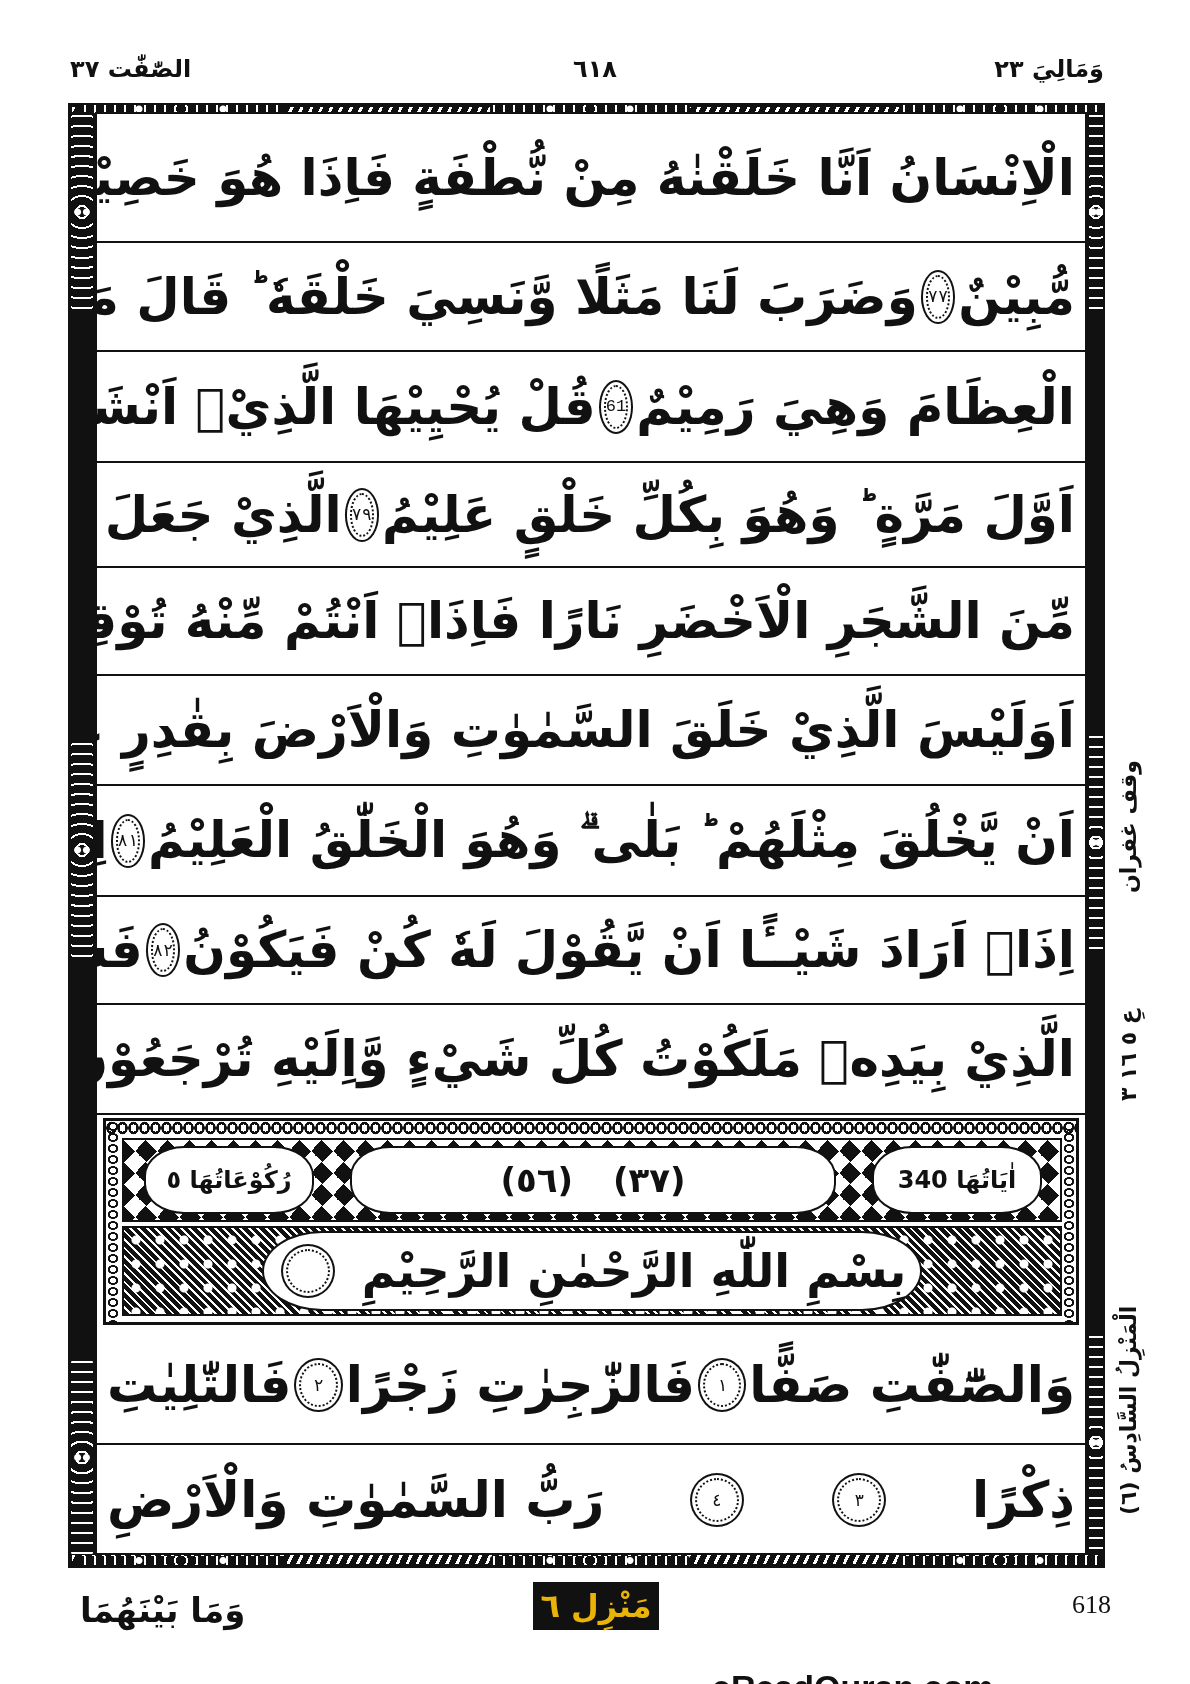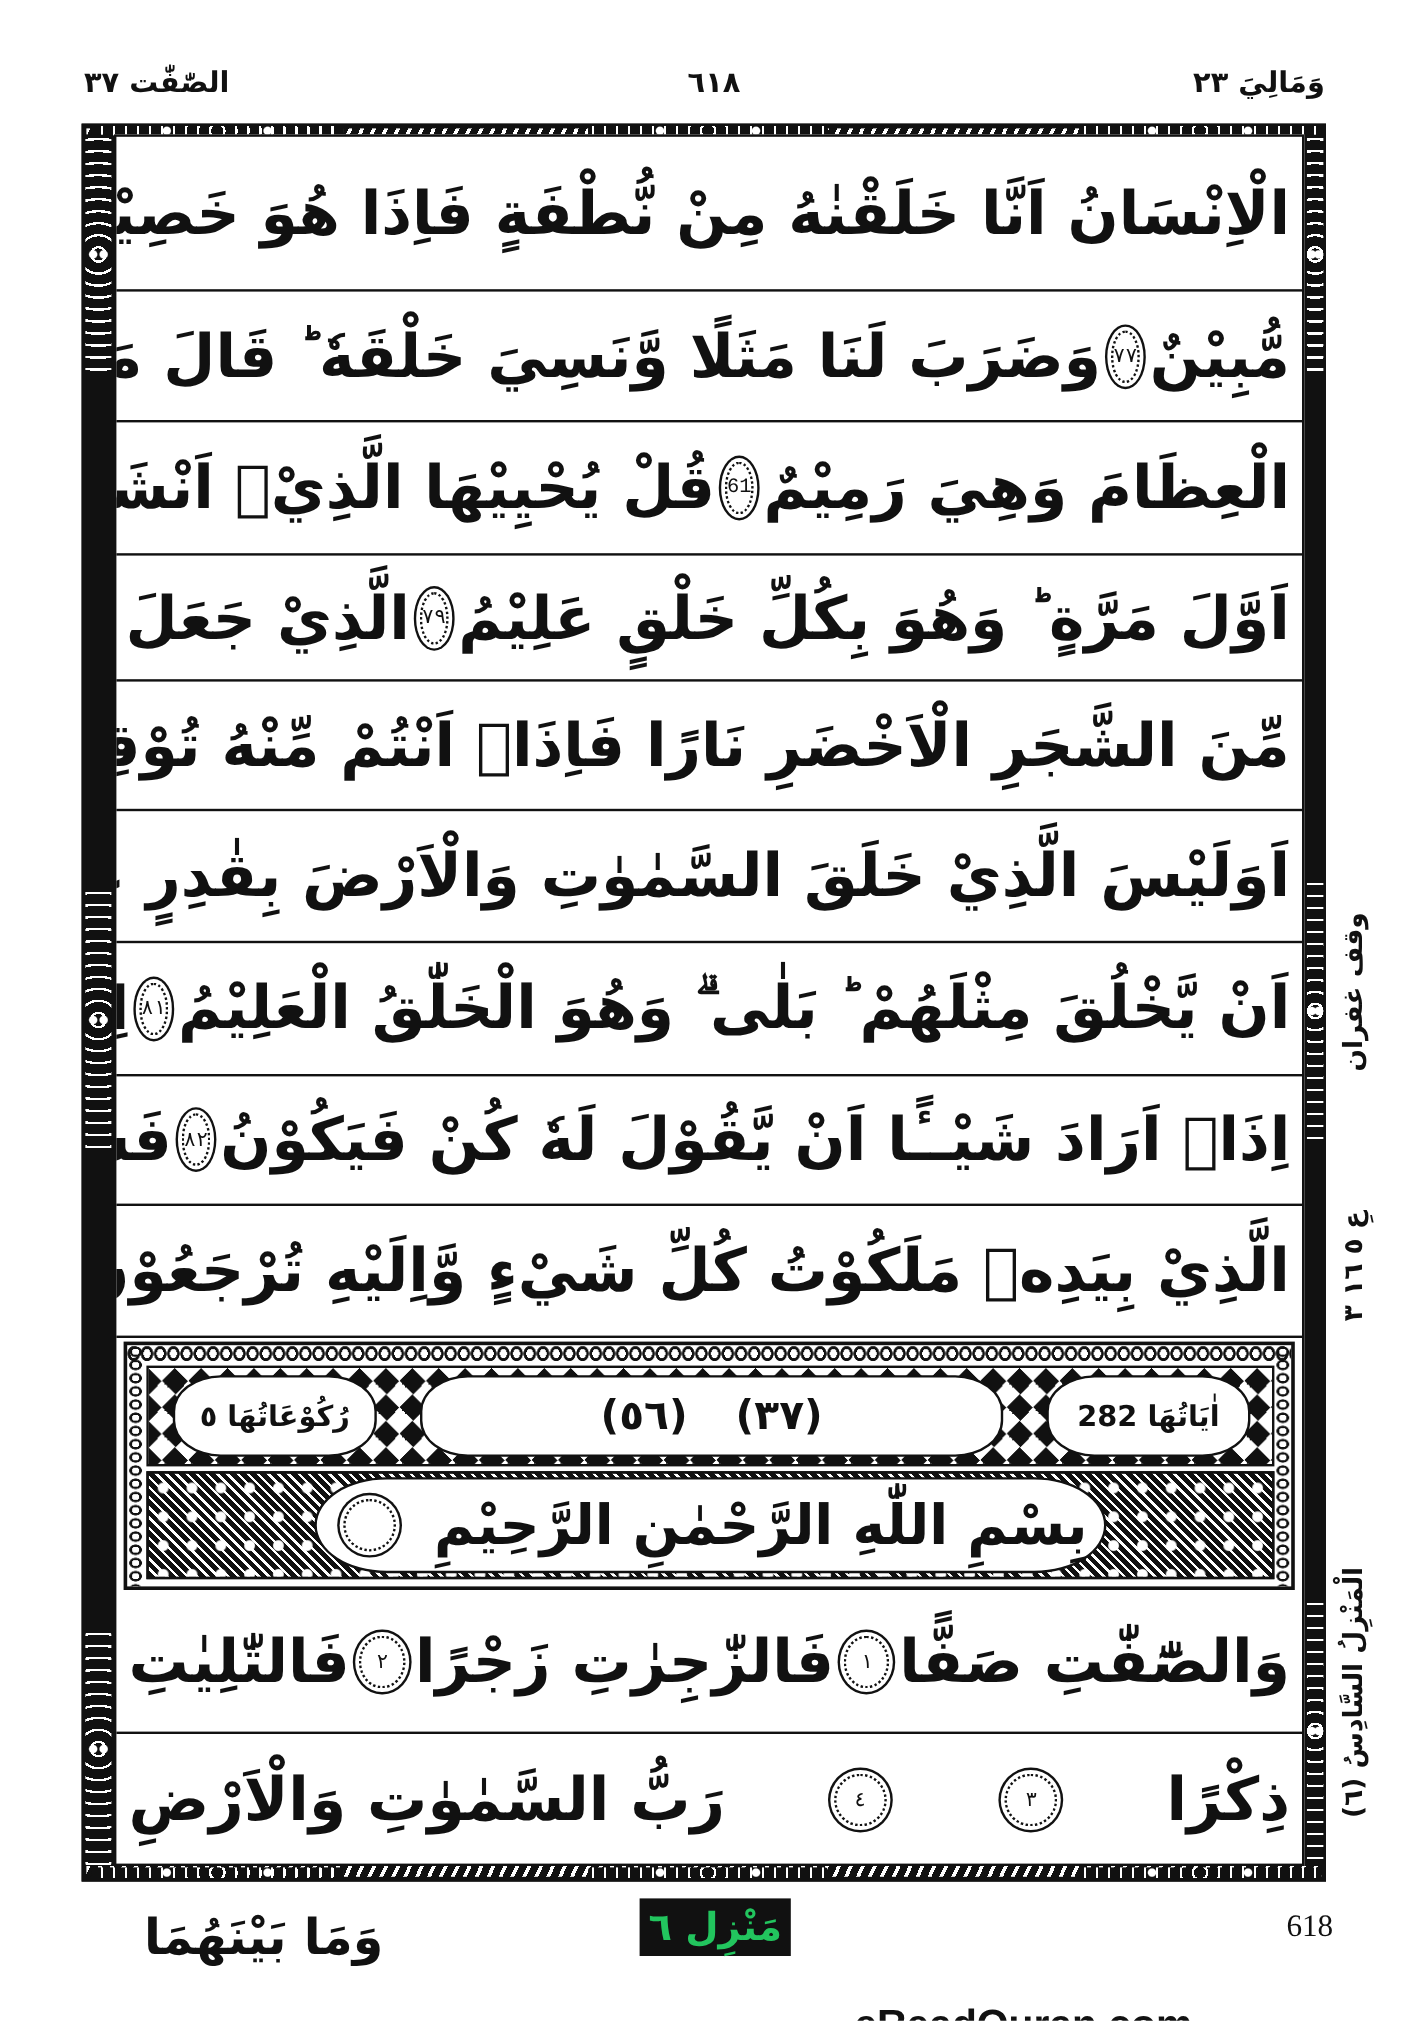--- a/index.html
+++ b/index.html
@@ -97,23 +97,23 @@
   .ayah.empty { width: 40px; height: 40px; }
 
   
   .margin-note {
     left: 1116px; width: 46px; writing-mode: vertical-rl;
     font-size: 22px; font-weight: bold; direction: rtl; white-space: nowrap;
     text-align: center; transform: rotate(180deg);
   }
 
   
-  .ftr-catch { left: 80px; top: 1590px; font-size: 41px; font-weight: bold; direction: rtl; margin-left: 40px; }
+  .ftr-catch { left: 80px; top: 1590px; font-size: 34px; font-weight: bold; direction: rtl; }
   .ftr-manzil {
-    left: 533px; top: 1582px; width: 126px; height: 48px; background: #111; color: #22c55e;
+    left: 533px; top: 1582px; width: 126px; height: 48px; background: #111; color: #eab308;
     font-size: 32px; font-weight: bold; display: flex; align-items: center; justify-content: center;
     direction: rtl;
   }
   .ftr-site { left: 712px; top: 1668px; font-family: "Liberation Sans", sans-serif; font-weight: bold; font-size: 34px; }
   .ftr-pg { left: 1072px; top: 1590px; font-family: "Liberation Serif", serif; font-size: 26px; }
 </style>
 </head>
 <body>
 
 <div class="abs hdr hdr-right">
@@ -193,21 +193,21 @@
 
 <div class="abs arab-panel" style="left:122px;top:1138px;width:940px;height:84px;"></div>
 <div class="abs cartouche side-cart" style="left:144px;top:1146px;width:170px;height:68px;">
   <span>رُكُوْعَاتُهَا ٥</span>
 </div>
 <div class="abs cartouche title-cart" style="left:350px;top:1146px;width:486px;height:68px;">
   <span>(٣٧)</span>
   <span>(٥٦)</span>
 </div>
 <div class="abs cartouche side-cart" style="left:872px;top:1146px;width:170px;height:68px;">
-  <span>اٰيَاتُهَا 282</span>
+  <span>اٰيَاتُهَا 340</span>
 </div>
 
 <div class="abs arab-panel-dark" style="left:122px;top:1226px;width:940px;height:90px;"></div>
 <div class="abs cartouche bism-cart" style="left:262px;top:1231px;width:660px;height:80px;">
   <span>بِسْمِ اللّٰهِ الرَّحْمٰنِ الرَّحِيْمِ</span>
   <span class="ayah empty"></span>
 </div>
 
 <div class="row" style="top:1327px;height:118px;">
   <span>وَالصّٰٓفّٰتِ صَفًّا</span>

